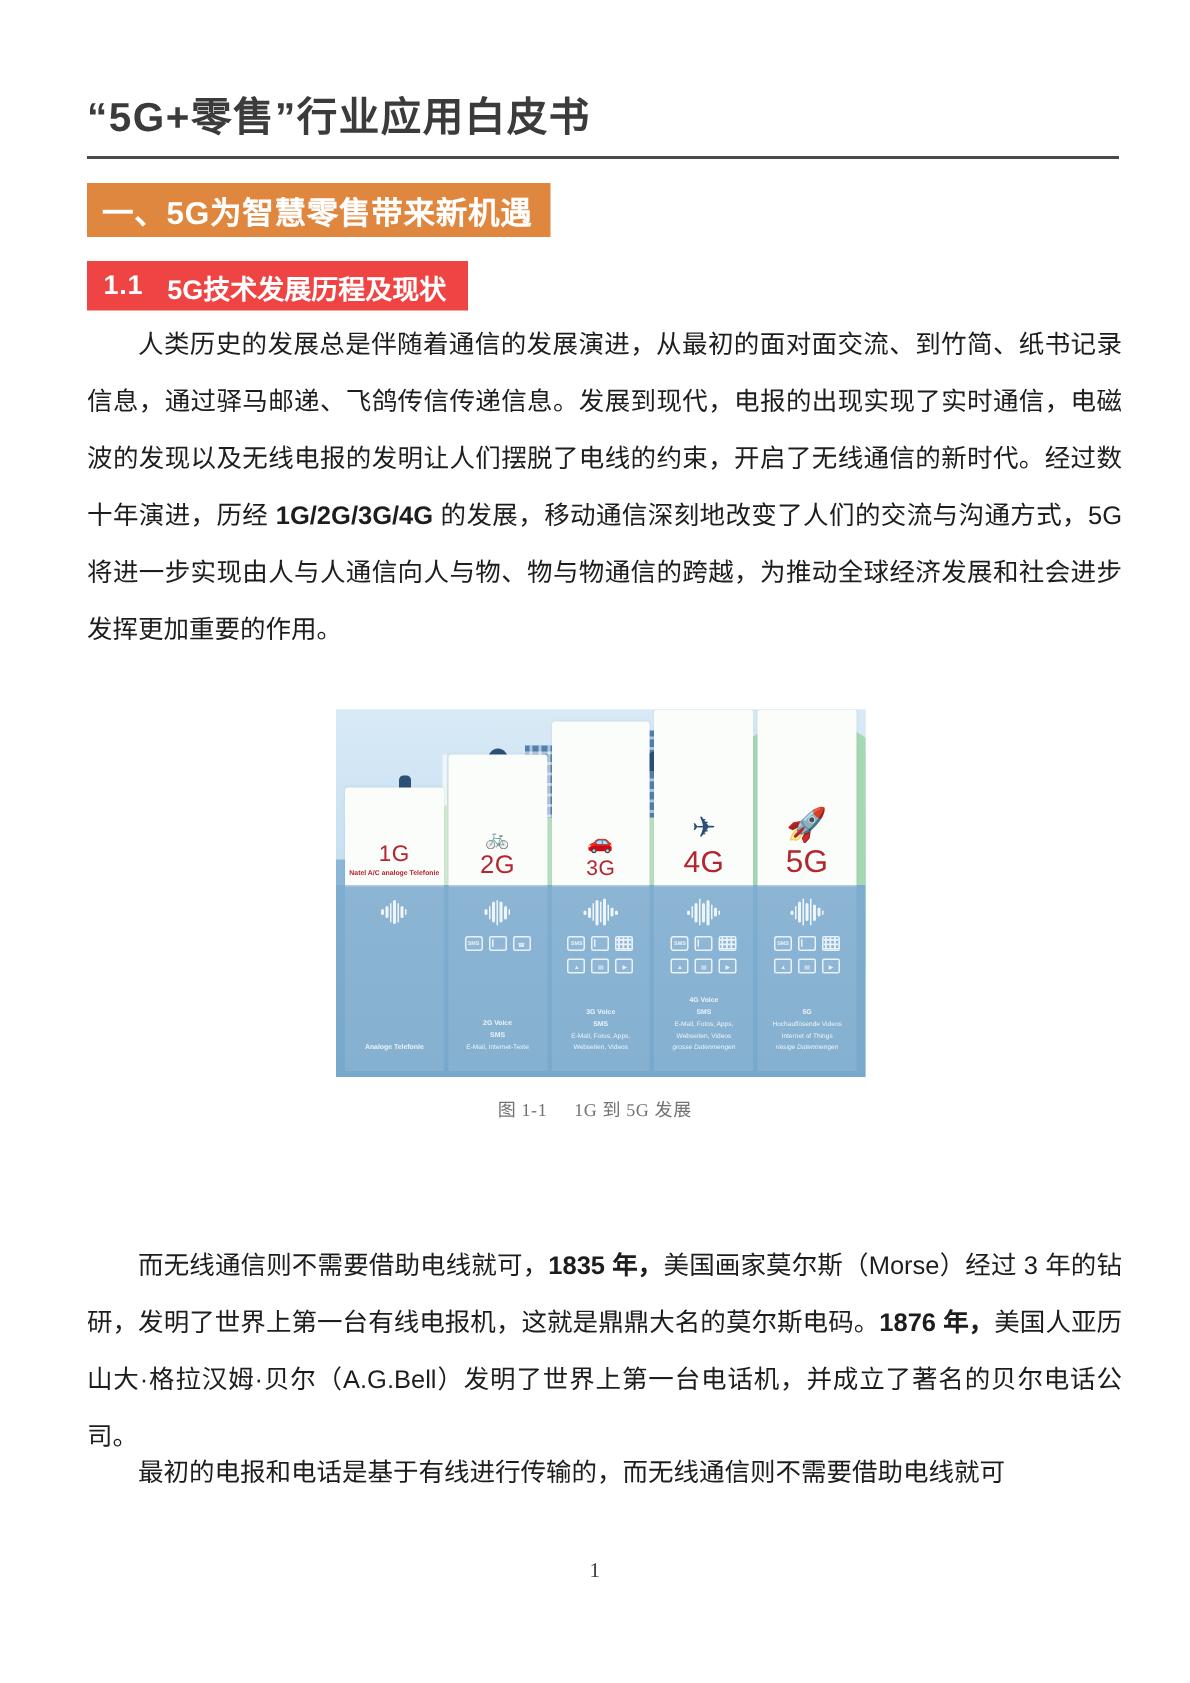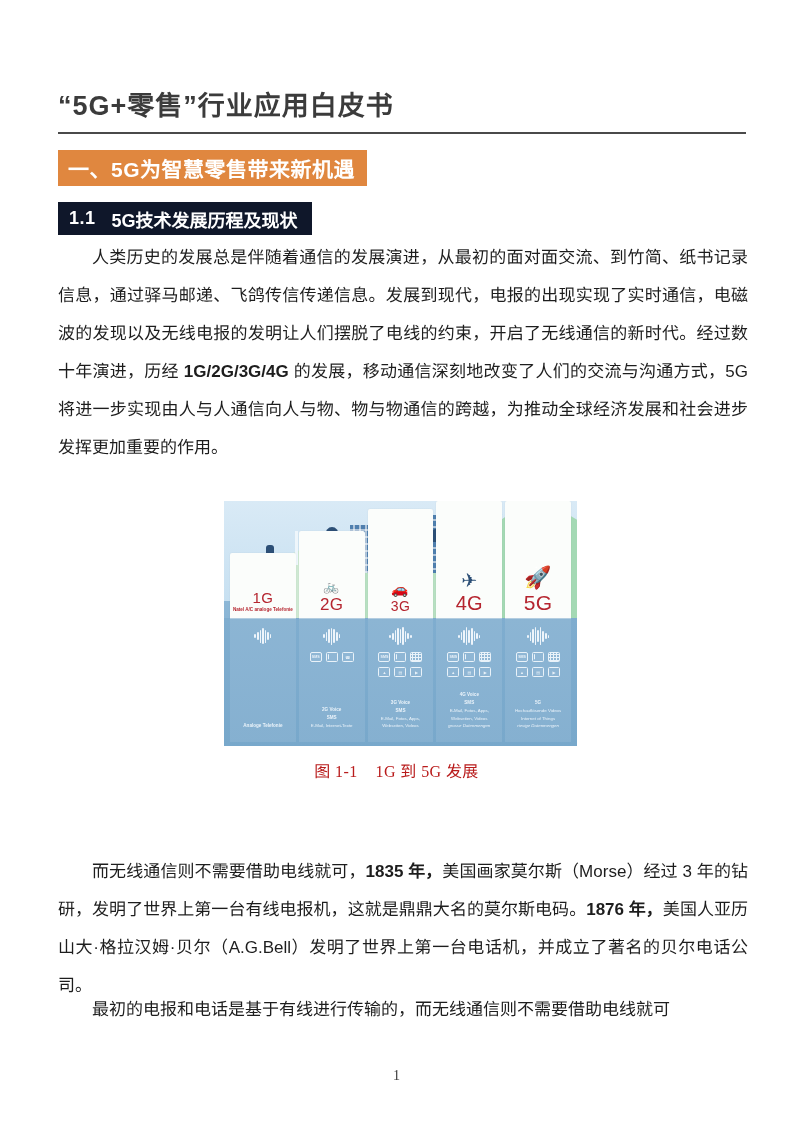--- a/index.html
+++ b/index.html
@@ -12,21 +12,20 @@
     height: 1122px;
     position: relative;
     font-family: "Liberation Sans", "DejaVu Sans", sans-serif;
     color: #1a1a1a;
     overflow: hidden;
   }
   .page {
     position: absolute;
     inset: 0;
     padding: 13px;
-    margin-top: 28px;
   }
 
   
   .doc-title {
     position: absolute;
     left: 58px;
     top: 62px;
     width: 690px;
     font-size: 27px;
     font-weight: bold;
@@ -63,21 +62,21 @@
   
   .h2-bar {
     position: absolute;
     left: 58px;
     top: 174px;
     height: 33px;
     padding: 0 14px 0 11px;
     display: inline-flex;
     align-items: center;
     gap: 16px;
-    background: #0f172a;
+    background: #ef4444;
     color: #ffffff;
     font-size: 18px;
     font-weight: bold;
     white-space: nowrap;
   }
   .h2-num { letter-spacing: 0.5px; }
 
   
   .body-block {
     position: absolute;
@@ -282,22 +281,22 @@
       linear-gradient(rgba(255,255,255,.55) 2px, transparent 2px);
     background-size: 6px 7px;
     background-position: 3px 4px;
   }
   .fig-cap {
     position: absolute;
     left: 0; right: 0;
     top: 730px;
     text-align: center;
     font-family: "Liberation Serif", "DejaVu Serif", serif;
-    font-size: 16px;
-    color: #b91c1c;
+    font-size: 12px;
+    color: #737373;
     letter-spacing: 0.4px;
   }
   .fig-cap .gap { display: inline-block; width: 18px; }
 
   
   .h3 {
     position: absolute;
     left: 92px;
     top: 785px;
     font-size: 18px;

